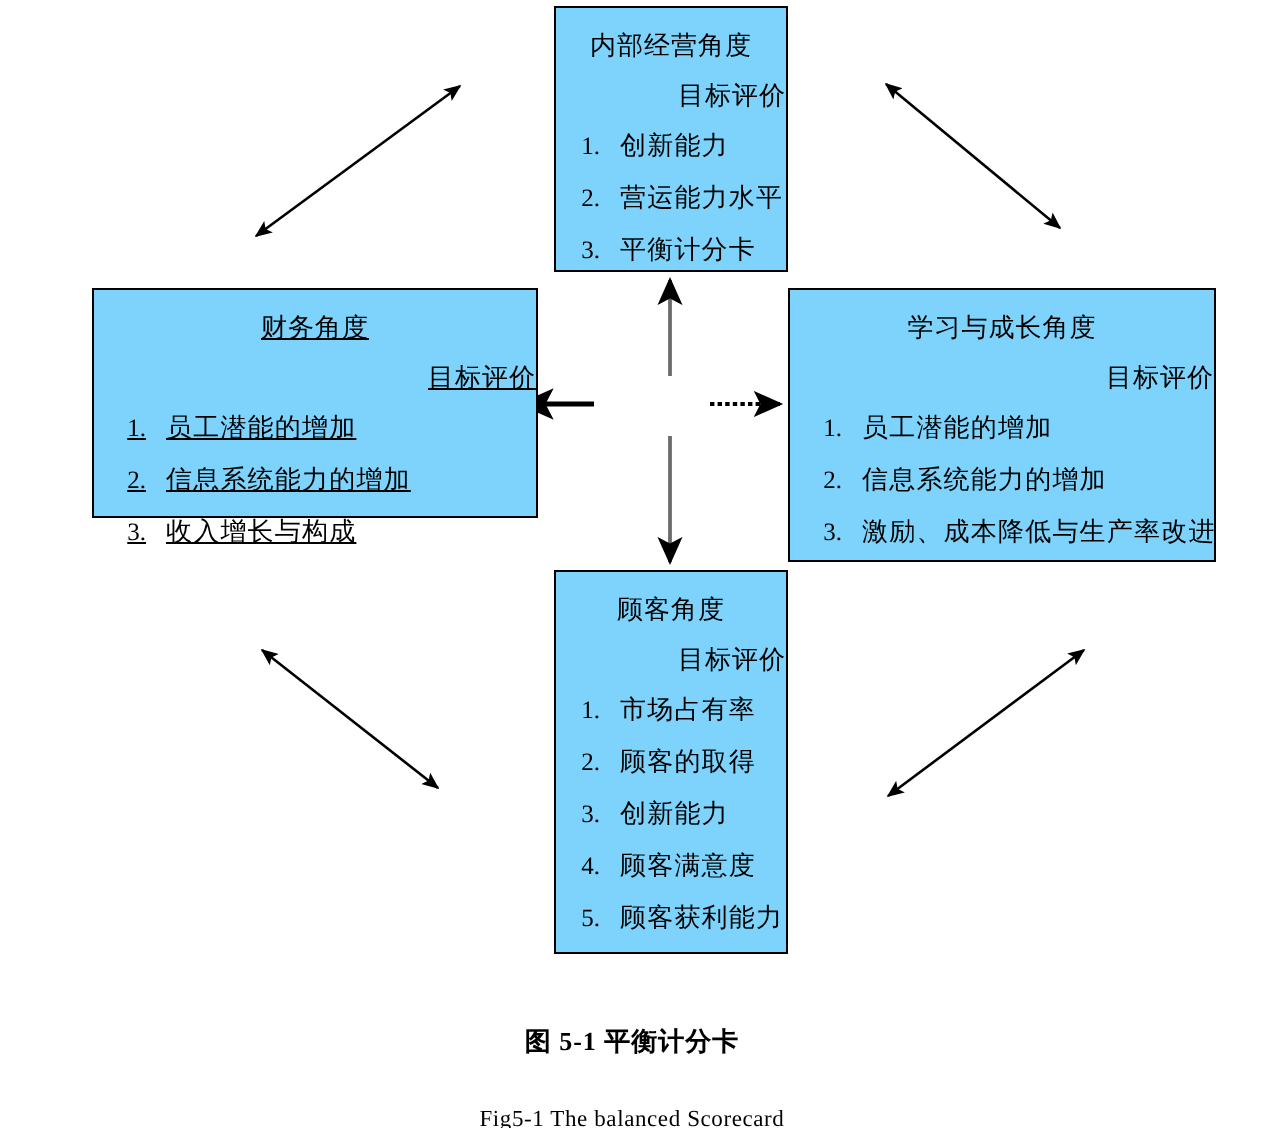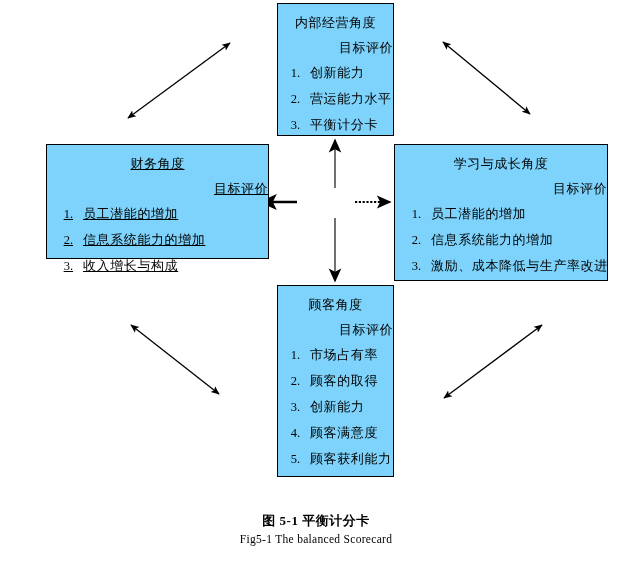--- a/index.html
+++ b/index.html
@@ -96,21 +96,21 @@
     position: absolute;
     left: 0;
     top: 512px;
     width: 632px;
     text-align: center;
   }
   #caption .cap-cn {
     font-size: 13px;
     font-weight: bold;
     letter-spacing: 0.5px;
-    margin-bottom: 3px;
+    margin-bottom: 24px;
   }
   #caption .cap-en {
     font-size: 11.5px;
     letter-spacing: 0.3px;
   }
 </style>
 </head>
 <body>
 
 <div id="page">

